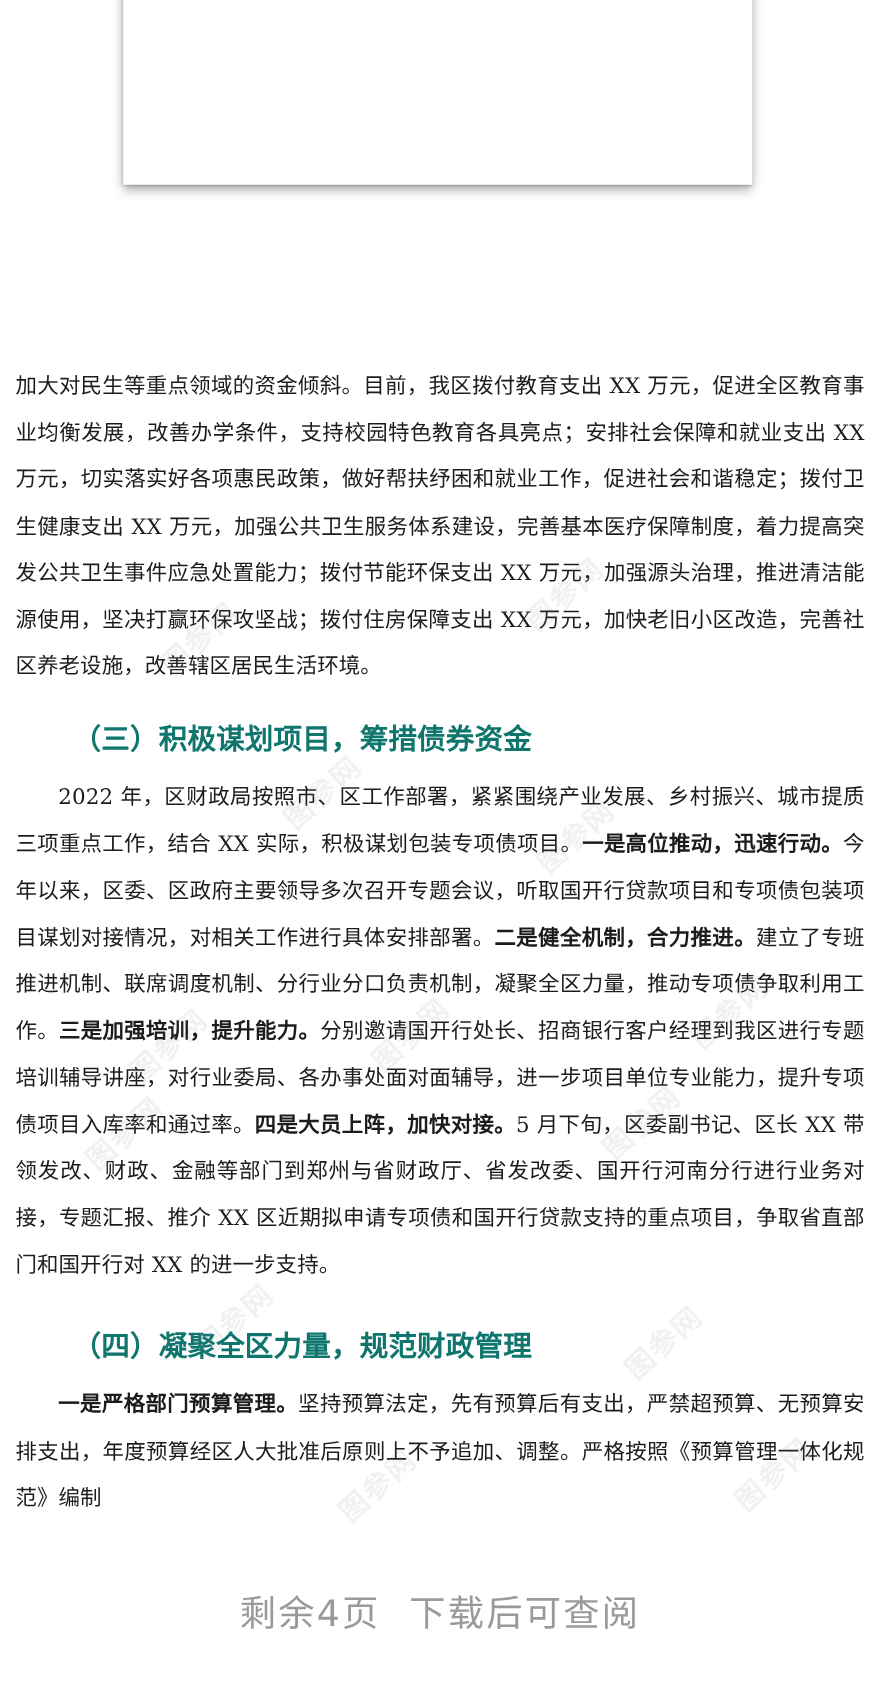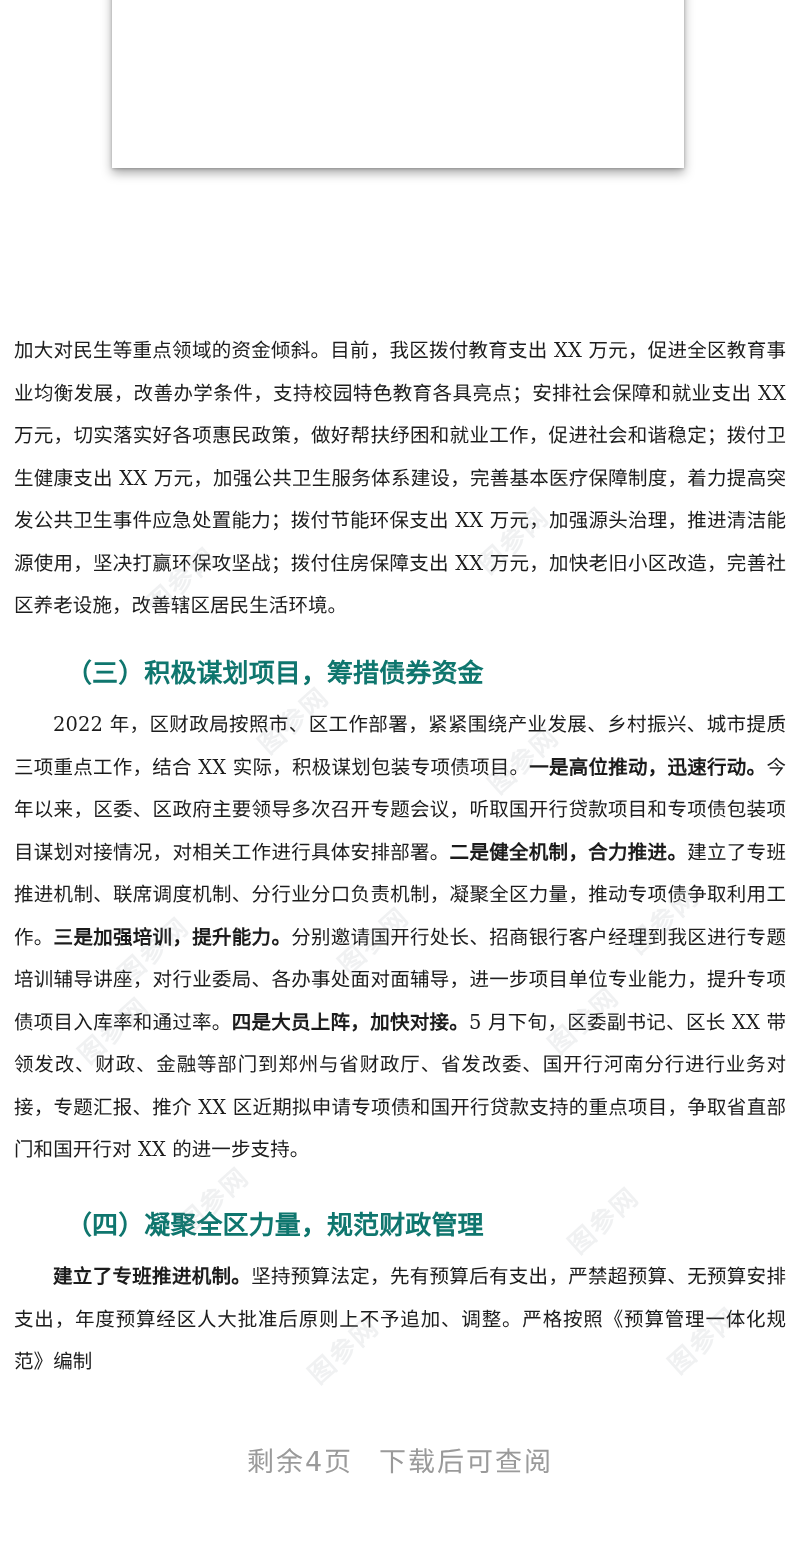--- a/index.html
+++ b/index.html
@@ -93,21 +93,21 @@
   }
 
   
   #footer-cta {
     position: absolute;
     left: 0;
     top: 1440px;
     width: 800px;
     text-align: center;
     font-family: "DejaVu Sans", "Liberation Sans", sans-serif;
-    font-size: 27px;
+    font-size: 33px;
     color: #9a9a9a;
     letter-spacing: 2px;
     z-index: 8;
   }
   #footer-cta .gapspace { display: inline-block; width: 26px; }
 </style>
 </head>
 <body>
 
 <div id="preview-card">
@@ -122,21 +122,21 @@
   <div class="gap-sm"></div>
 
   <h3 class="heading">（三）积极谋划项目，筹措债券资金</h3>
 
   <p class="para indent"><span>2022 年，区财政局按照市、区工作部署，紧紧围绕产业发展、乡村振兴、城市提质三项重点工作，结合 XX 实际，积极谋划包装专项债项目。</span><span class="b">一是高位推动，迅速行动。</span><span>今年以来，区委、区政府主要领导多次召开专题会议，听取国开行贷款项目和专项债包装项目谋划对接情况，对相关工作进行具体安排部署。</span><span class="b">二是健全机制，合力推进。</span><span>建立了专班推进机制、联席调度机制、分行业分口负责机制，凝聚全区力量，推动专项债争取利用工作。</span><span class="b">三是加强培训，提升能力。</span><span>分别邀请国开行处长、招商银行客户经理到我区进行专题培训辅导讲座，对行业委局、各办事处面对面辅导，进一步项目单位专业能力，提升专项债项目入库率和通过率。</span><span class="b">四是大员上阵，加快对接。</span><span>5 月下旬，区委副书记、区长 XX 带领发改、财政、金融等部门到郑州与省财政厅、省发改委、国开行河南分行进行业务对接，专题汇报、推介 XX 区近期拟申请专项债和国开行贷款支持的重点项目，争取省直部门和国开行对 XX 的进一步支持。</span></p>
 
   <div class="gap-md"></div>
 
   <h3 class="heading">（四）凝聚全区力量，规范财政管理</h3>
 
-  <p class="para indent"><span class="b">建立了专班推进机制。</span><span>坚持预算法定，先有预算后有支出，严禁超预算、无预算安排支出，年度预算经区人大批准后原则上不予追加、调整。严格按照《预算管理一体化规范》编制</span></p>
+  <p class="para indent"><span class="b">一是严格部门预算管理。</span><span>坚持预算法定，先有预算后有支出，严禁超预算、无预算安排支出，年度预算经区人大批准后原则上不予追加、调整。严格按照《预算管理一体化规范》编制</span></p>
 
 </div>
 
 <div id="watermark-layer">
   <span class="wm" style="left:138px;  top:560px;">图参网</span>
   <span class="wm" style="left:470px;  top:520px;">图参网</span>
   <span class="wm" style="left:480px;  top:740px;">图参网</span>
   <span class="wm" style="left:110px;  top:930px;">图参网</span>
   <span class="wm" style="left:330px;  top:920px;">图参网</span>
   <span class="wm" style="left:620px;  top:900px;">图参网</span>

